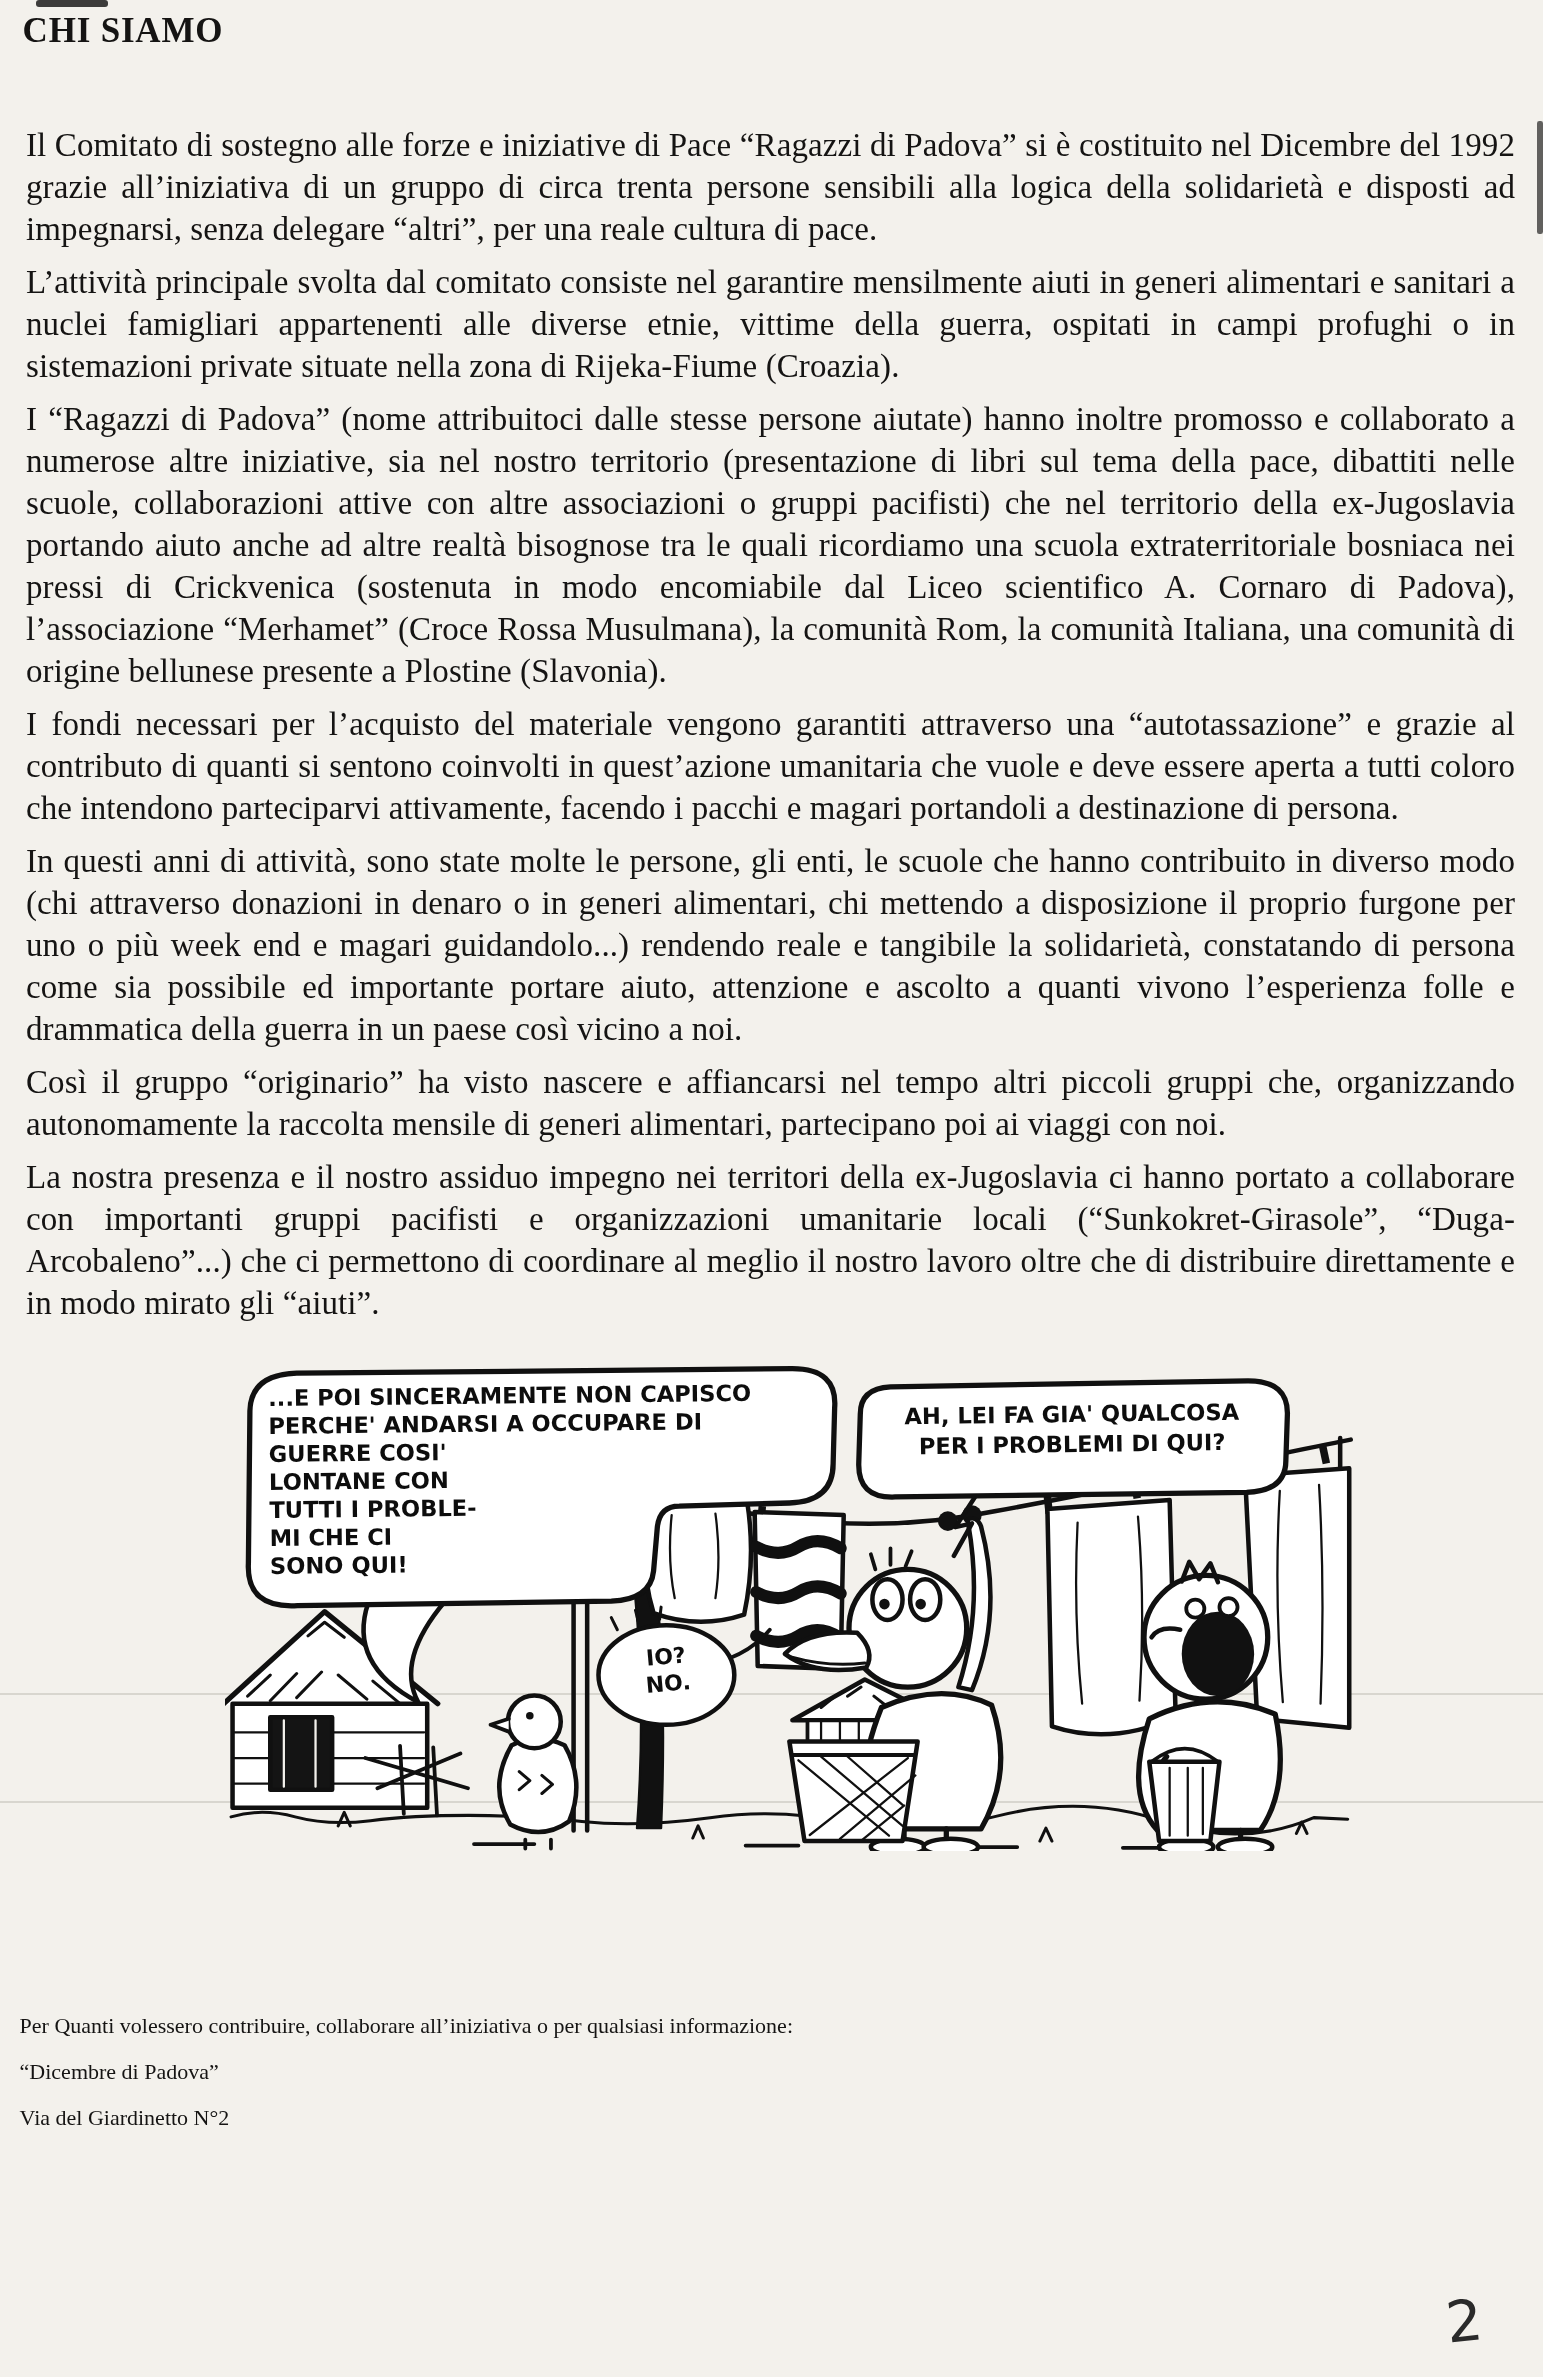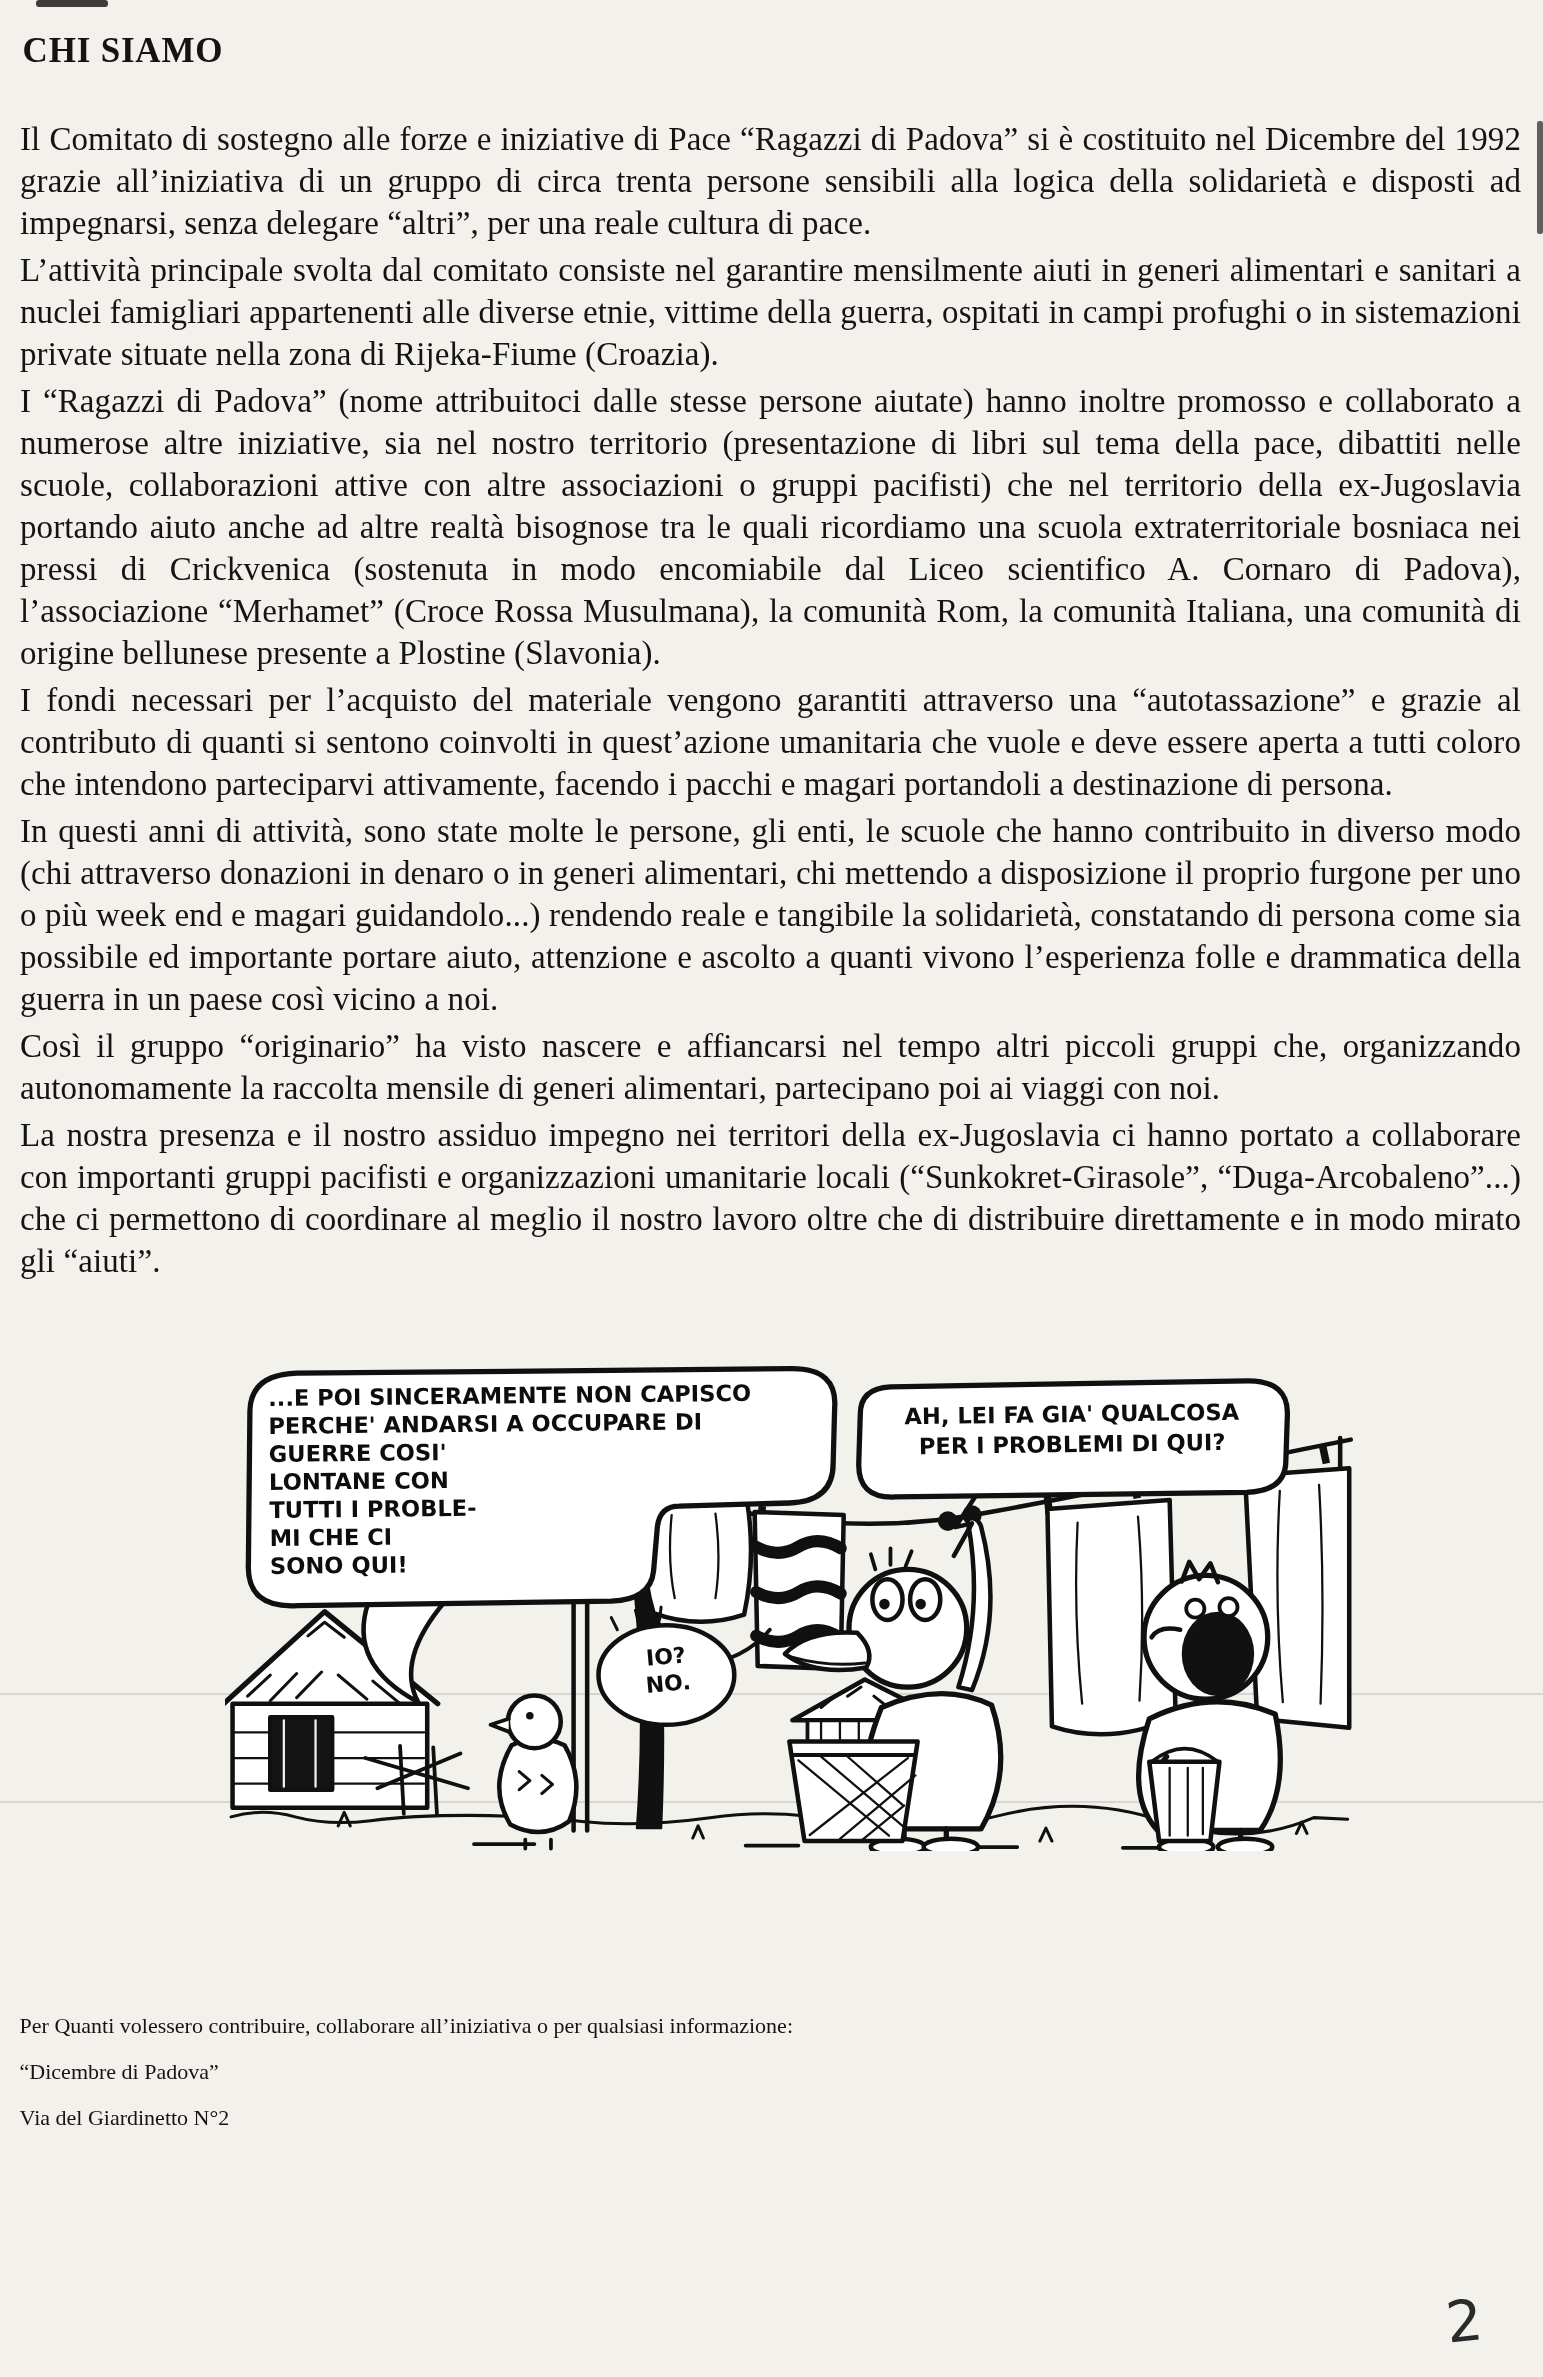--- a/index.html
+++ b/index.html
@@ -7,28 +7,28 @@
     width:1543px;height:2377px;position:relative;overflow:hidden;
     background:#f3f1ec;
     font-family:"Liberation Serif","DejaVu Serif",serif;
     color:#151413;
   }
   .scan-smudge{position:absolute;left:36px;top:0;width:72px;height:6.8px;background:#1c1c1c;border-radius:3px;opacity:.85;}
   .scan-sliver{position:absolute;left:1537px;top:121px;width:6px;height:113px;background:#222;border-radius:2.3px;opacity:.7;}
   .scanline{position:absolute;left:0;width:1543px;height:1.5px;background:#b9b6ae;opacity:.45;}
   .doc-title{
     position:absolute;top:10.6px;left:22.6px;
-    font-size:35px;font-weight:bold;letter-spacing:0.8px;margin-top:20px;
+    font-size:35px;font-weight:bold;letter-spacing:0.8px;
   }
   .body-text{
     position:absolute;top:113px;left:15px;width:1511px;
     font-size:33px;line-height:42px;letter-spacing:0.1px;
     text-align:justify;
   }
-  .body-text p{margin:5px;}
+  .body-text p{margin:11px;}
   
   .cartoon{position:absolute;top:1364px;left:225px;width:1128px;height:487px;}
   .cartoon svg{position:absolute;left:0;top:0;width:100%;height:100%;}
   .bubble-text{
     position:absolute;color:#0d0d0d;
     font-family:"DejaVu Sans","Liberation Sans",sans-serif;font-weight:700;
     white-space:pre-line;
   }
   .bubble-text.left{left:44px;top:16.6px;width:562px;font-size:22.6px;line-height:28px;transform:rotate(-.6deg);}
   .bubble-text.right{left:651px;top:35px;width:392px;font-size:22.6px;line-height:30px;text-align:center;transform:rotate(-.8deg);}

